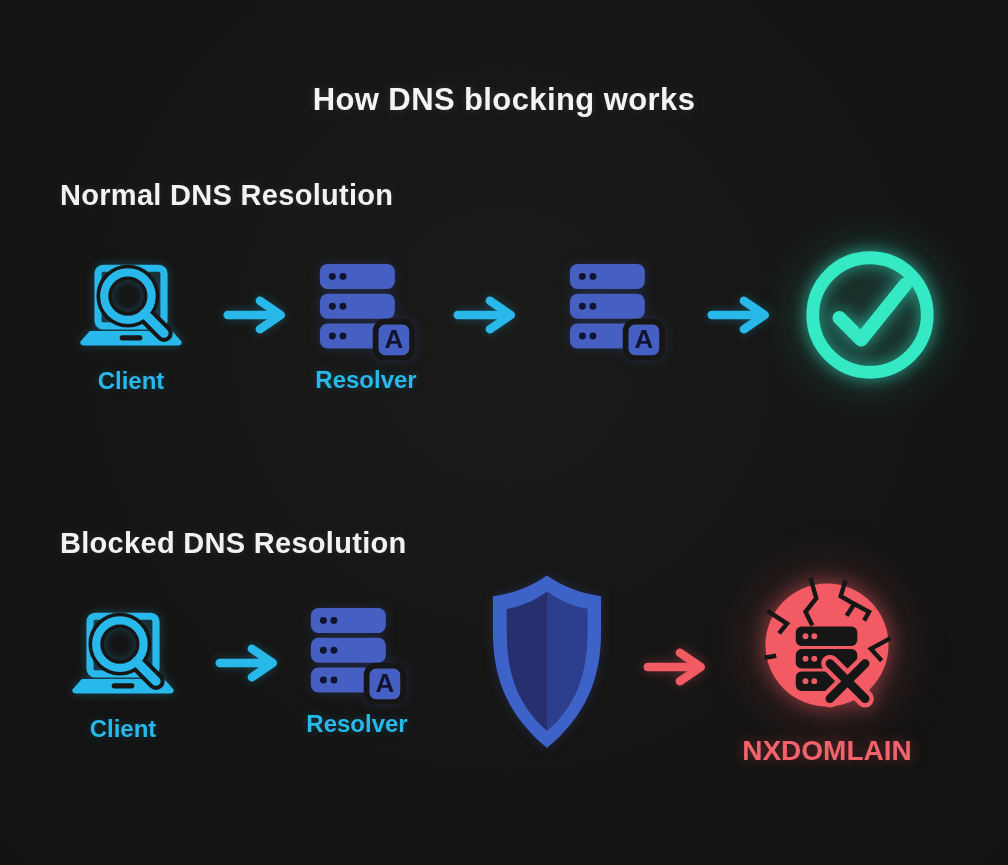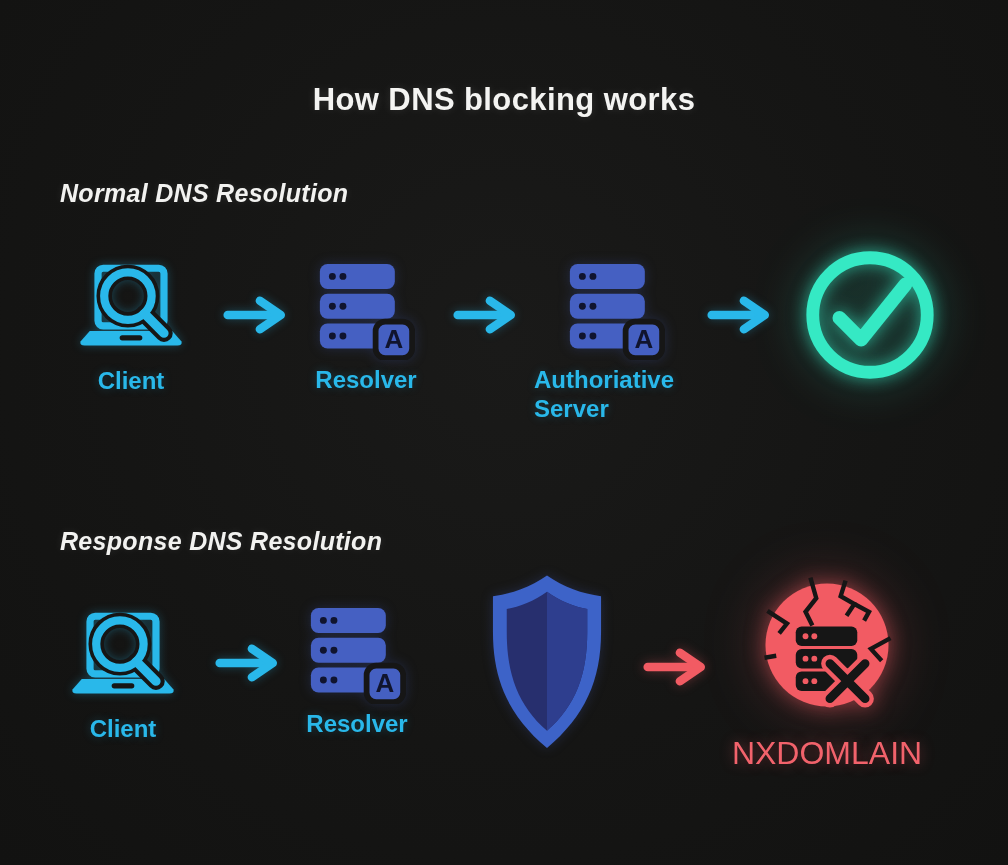--- a/index.html
+++ b/index.html
@@ -7,38 +7,38 @@
     position:relative;width:1008px;height:865px;overflow:hidden;
     background:radial-gradient(ellipse at 50% 40%, #1a1a19 0%, #151514 55%, #121211 100%);
     font-family:"Liberation Sans", sans-serif;
   }
   .title{
     position:absolute;left:0;top:82px;width:100%;text-align:center;
     font-size:31px;font-weight:700;color:#f4f4f2;letter-spacing:.4px;margin:0;
     text-shadow:0 0 10px rgba(255,255,255,.12);
   }
   .section-heading{
-    position:absolute;left:60px;font-size:25px;font-weight:700;color:#f2f2f0;
-    letter-spacing:.3px;margin:0;text-shadow:0 0 8px rgba(255,255,255,.10);font-style:italic;
+    position:absolute;left:60px;font-size:29px;font-weight:700;color:#f2f2f0;
+    letter-spacing:.3px;margin:0;text-shadow:0 0 8px rgba(255,255,255,.10);
   }
   .h-normal{top:179px;}
   .h-blocked{top:527px;}
   .node{position:absolute;display:flex;flex-direction:column;align-items:center;}
   .node-label{
     font-size:24px;font-weight:700;color:#29b8ea;margin-top:5px;
     line-height:1.22;text-shadow:0 0 10px rgba(41,184,234,.25);
   }
   .cyan-ink{color:#29b8ea;filter:drop-shadow(0 0 5px rgba(41,184,234,.30));}
   .red-ink{color:#f25b63;filter:drop-shadow(0 0 6px rgba(242,91,99,.35));}
   .arrow{position:absolute;}
   .blue-icon{filter:drop-shadow(0 0 6px rgba(69,96,194,.25));}
   .glow-green{filter:drop-shadow(0 0 8px rgba(53,233,196,.65)) drop-shadow(0 0 24px rgba(53,233,196,.35));}
   .glow-red{filter:drop-shadow(0 0 10px rgba(242,91,99,.50)) drop-shadow(0 0 28px rgba(242,91,99,.28));}
   .nx-label{
-    font-size:32px;font-weight:400;color:#f2636c;line-height:1.28;
+    font-size:28px;font-weight:700;color:#f2636c;line-height:1.28;
     text-shadow:0 0 14px rgba(242,91,99,.40);margin-top:4px;
   }
   svg text{font-family:"Liberation Sans", sans-serif;}
   .defs-holder{position:absolute;width:0;height:0;overflow:hidden;}
 </style>
 </head>
 <body>
 
 <div class="canvas">
 
@@ -98,33 +98,32 @@
   </div>
 
   <svg class="arrow cyan-ink" style="left:452px;top:294px;" width="72" height="42" viewBox="0 0 76 44">
       <use href="#sym-arrow"></use>
     </svg>
 
   <div class="node" style="left:534px;top:262px;width:164px;">
     <svg class="blue-icon" width="100" height="98" viewBox="0 0 104 102">
         <use href="#sym-server"></use>
       </svg>
-    <div class="node-label">Authoriative Server</div>
   </div>
 
   <svg class="arrow cyan-ink" style="left:706px;top:294px;" width="72" height="42" viewBox="0 0 76 44">
       <use href="#sym-arrow"></use>
     </svg>
 
   <svg class="arrow glow-green" style="left:796px;top:241px;" width="148" height="148" viewBox="0 0 150 150">
     <circle cx="75" cy="75" r="58" stroke="#35e9c4" stroke-width="13" fill="none"></circle>
     <path d="M44 78 L66 100 L111 44" stroke="#35e9c4" stroke-width="14" fill="none" stroke-linecap="round" stroke-linejoin="round"></path>
   </svg>
 
-  <h2 class="section-heading h-blocked">Response DNS Resolution</h2>
+  <h2 class="section-heading h-blocked">Blocked DNS Resolution</h2>
 
   <div class="node" style="left:56px;top:608px;width:134px;">
     <svg class="cyan-ink" width="116" height="101" viewBox="0 0 112 98">
         <use href="#sym-laptop"></use>
       </svg>
     <div class="node-label">Client</div>
   </div>
 
   <svg class="arrow cyan-ink" style="left:214px;top:642px;" width="72" height="42" viewBox="0 0 76 44">
       <use href="#sym-arrow"></use>

